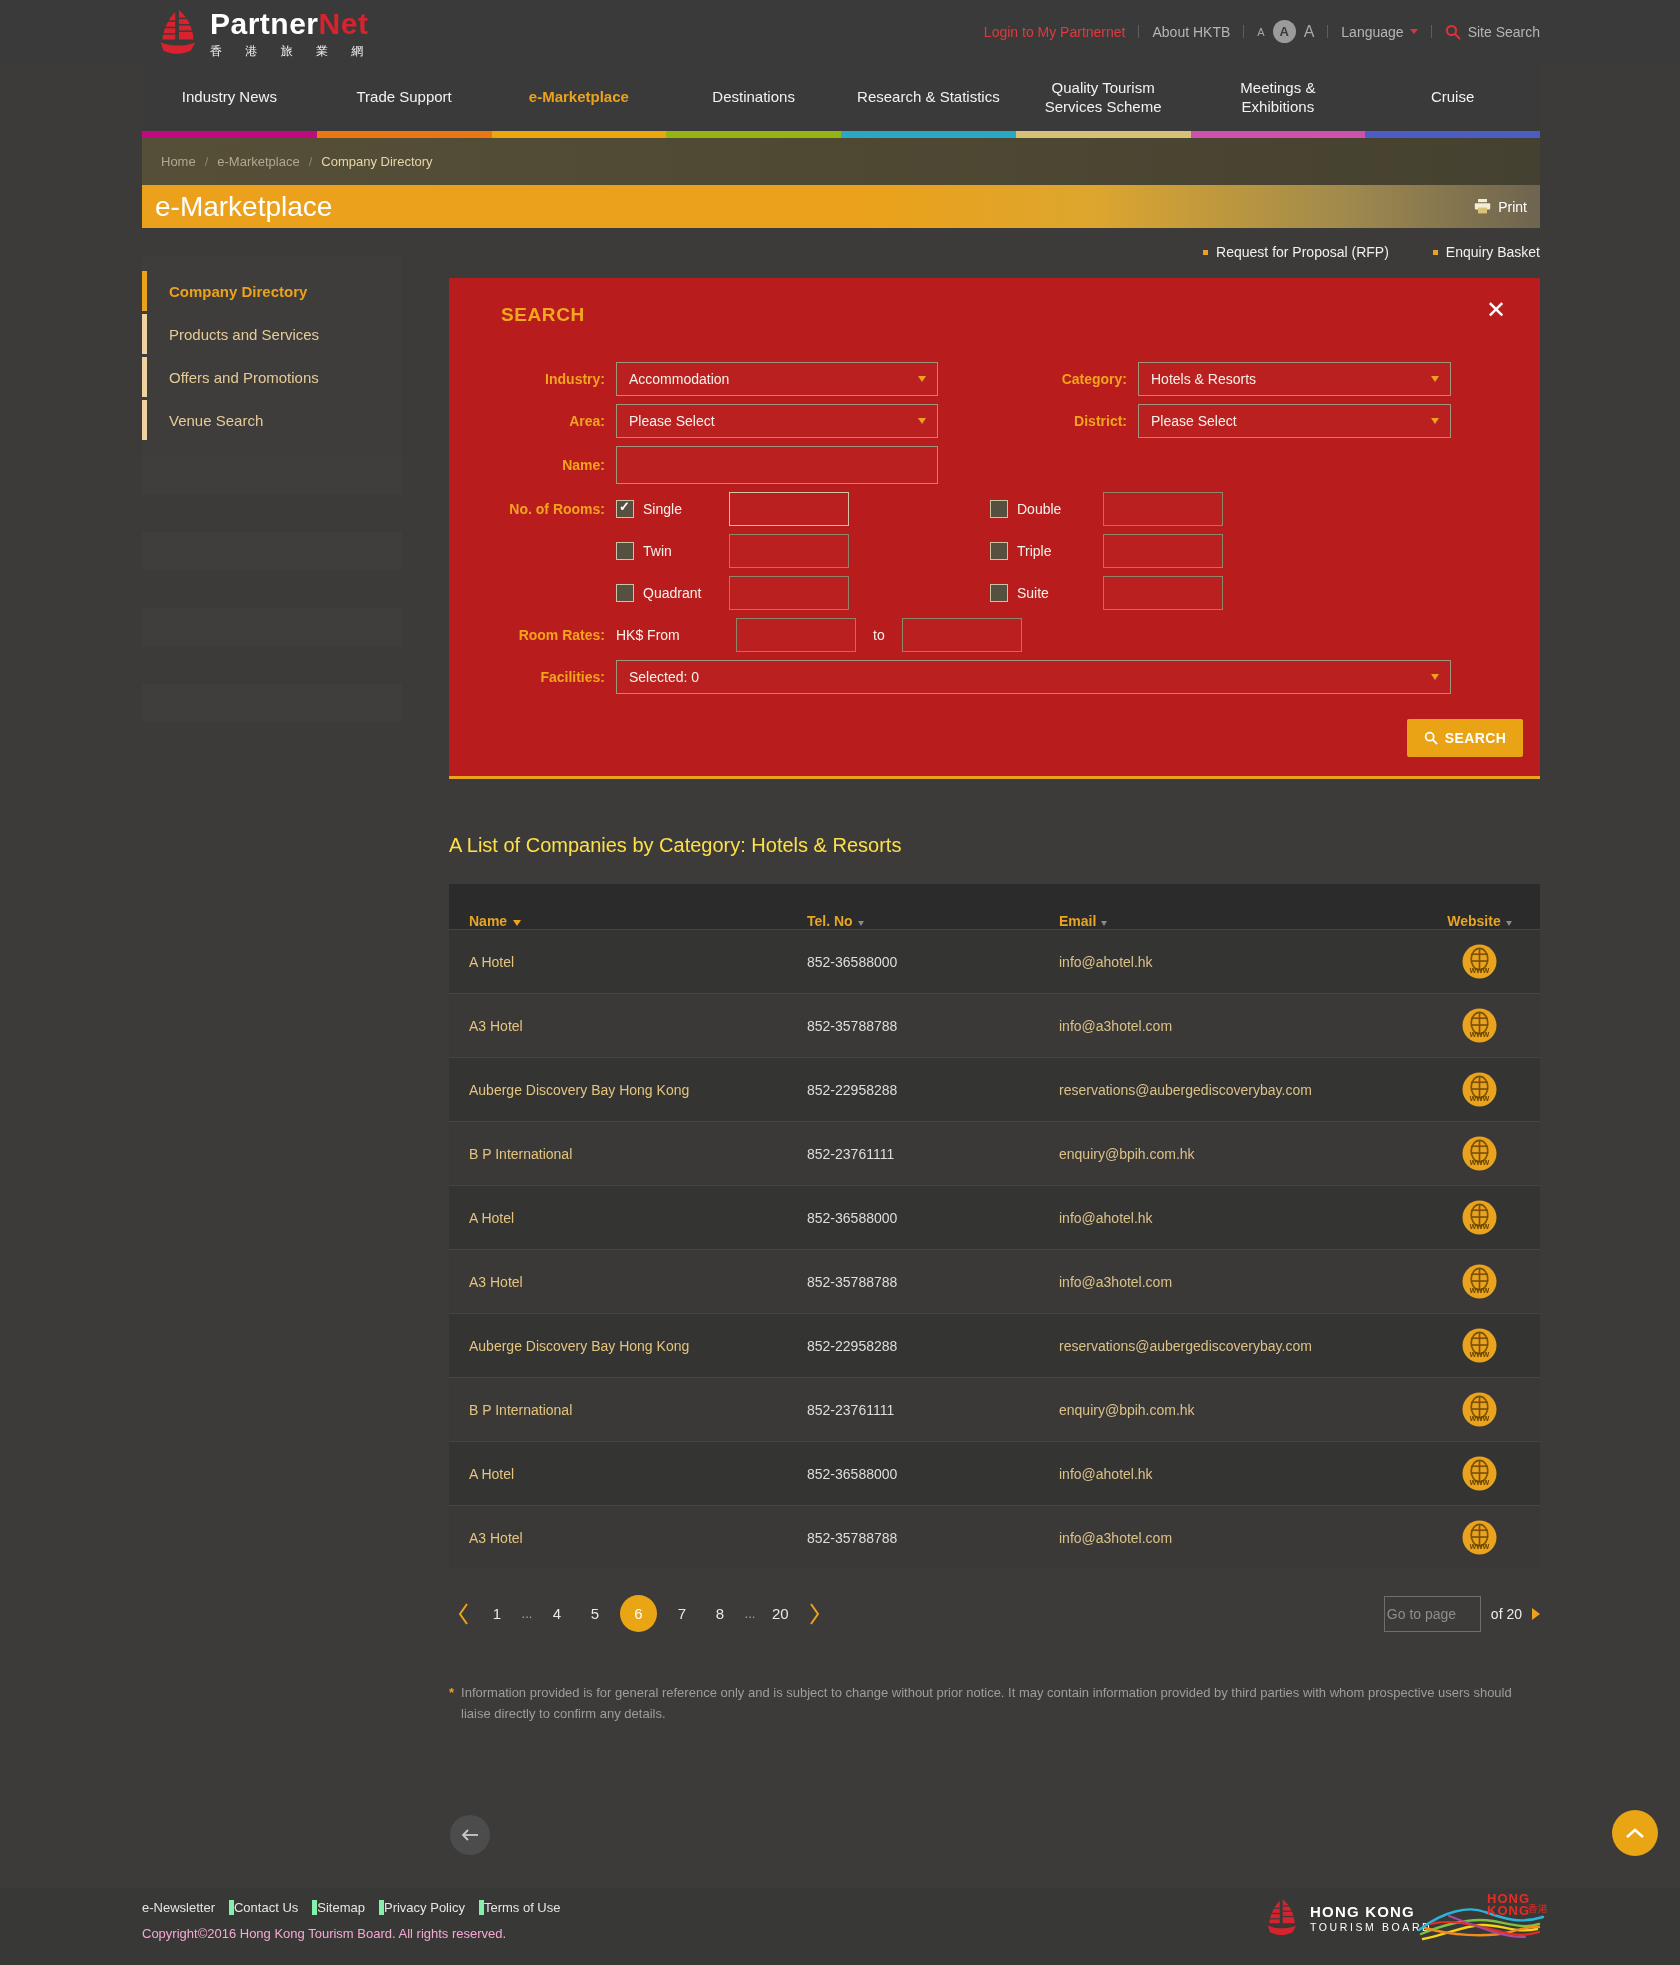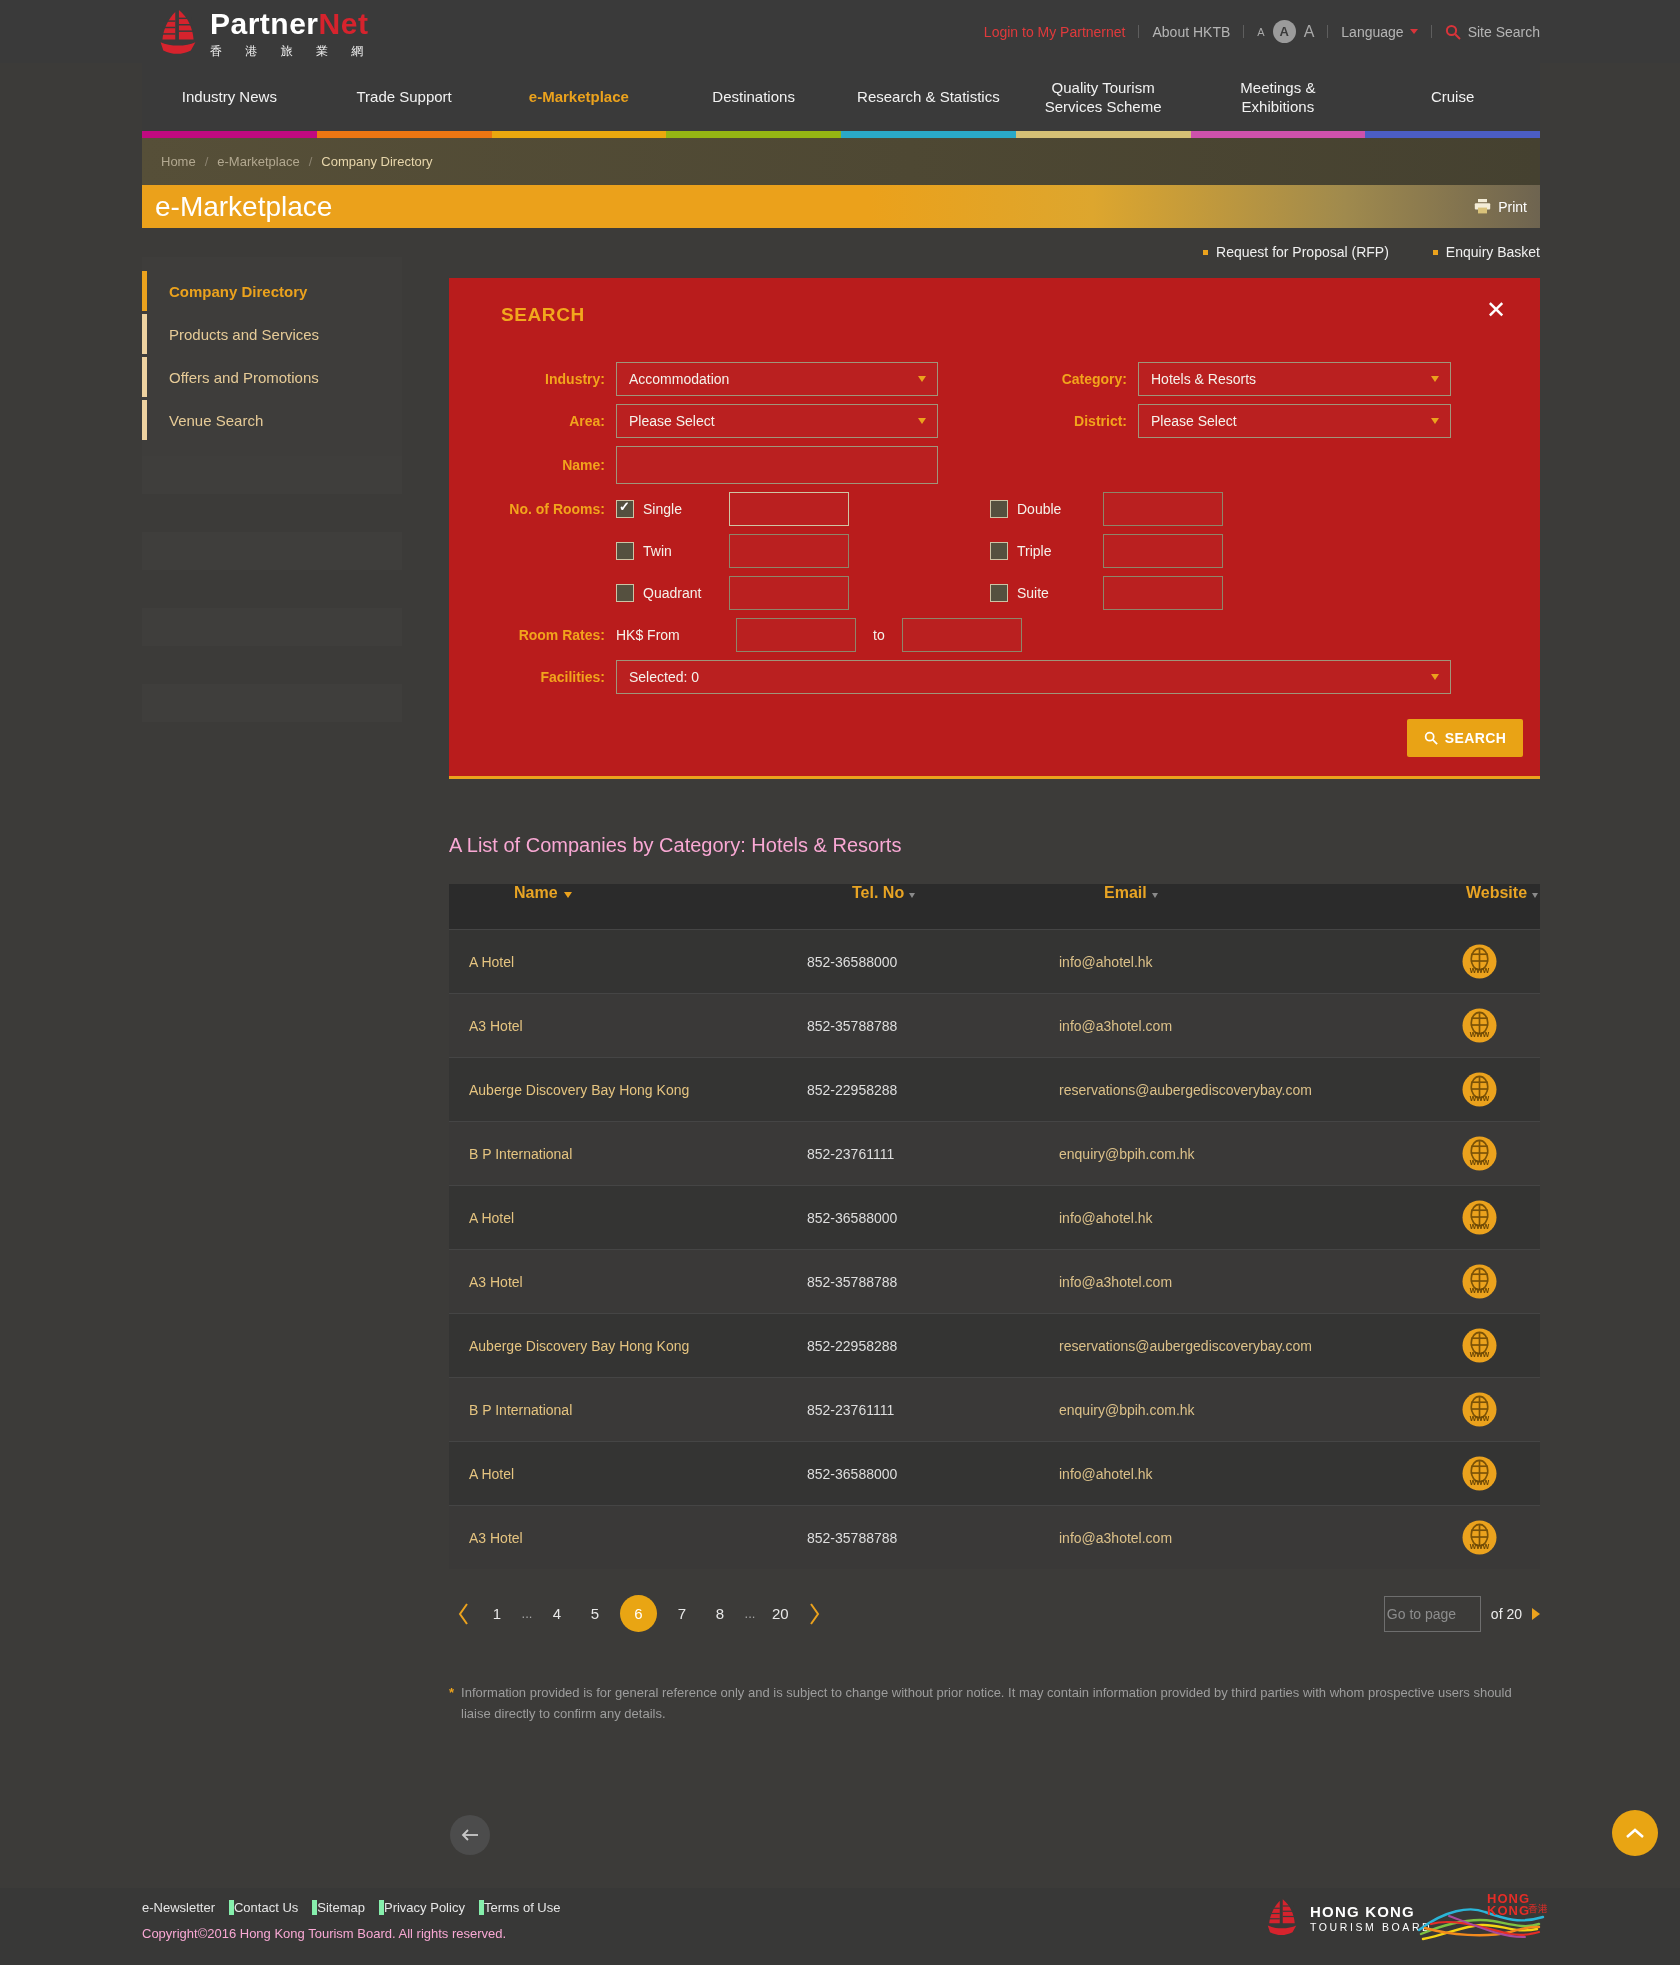--- a/index.html
+++ b/index.html
@@ -76,23 +76,23 @@
   .room-label{margin-left:9px;width:86px;color:#f5f2ea;font-size:14px;}
   .room-input{width:120px;height:34px;border:1px solid #8f8569;background:rgba(255,255,255,0.02);box-sizing:border-box;outline:none;color:#f5f2ea;padding:0 8px;font-size:14px;}
   .room-input.hl{border-color:#cfc5a4;}
   .rates{grid-column:2/5;display:flex;align-items:center;color:#f5f2ea;font-size:14px;}
   .rates-prefix{width:120px;}
   .rates-to{margin:0 17px;}
   .facilities-control{grid-column:2/5;}
   .search-btn{position:absolute;right:17px;bottom:19px;width:116px;height:38px;background:#e9a315;border-radius:2px;color:#fff;font-weight:bold;font-size:14px;letter-spacing:.4px;display:flex;align-items:center;justify-content:center;gap:7px;cursor:pointer;}
 
   
-  .results-heading{margin:55px 0 0;font-size:20px;font-weight:500;color:#f9a8d4;}
+  .results-heading{margin:55px 0 0;font-size:20px;font-weight:500;color:#fde047;}
   .ctable{margin-top:27px;}
-  .thead{height:45px;background:#2b2b2b;display:flex;align-items:flex-start;font-size:16px;font-weight:bold;color:#e8a424;padding-left:45px;}
+  .thead{height:45px;background:#2b2b2b;display:flex;align-items:flex-end;font-size:14px;font-weight:bold;color:#e8a424;}
   .th-name{width:358px;padding-left:20px;box-sizing:border-box;cursor:pointer;}
   .th-tel{width:252px;cursor:pointer;}
   .th-email{width:360px;cursor:pointer;}
   .th-web{flex:1;text-align:center;cursor:pointer;}
   .sort{display:inline-block;width:0;height:0;border-left:4px solid transparent;border-right:4px solid transparent;border-top:6px solid var(--accent);margin-left:6px;}
   .sort.dim{border-left-width:3.5px;border-right-width:3.5px;border-top:5px solid #8a8a8a;margin-left:5px;}
   .tr{height:63px;display:flex;align-items:center;font-size:14px;border-top:1px solid #454545;cursor:pointer;}
   .tr:nth-child(odd){background:#3a3938;}
   .tr:nth-child(even){background:#343433;}
   .td-name{width:358px;padding-left:20px;box-sizing:border-box;color:#e5c480;}

